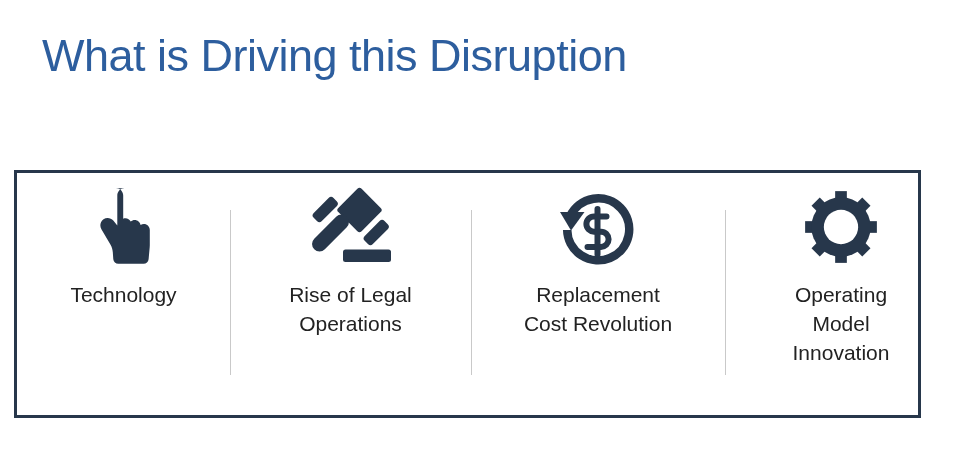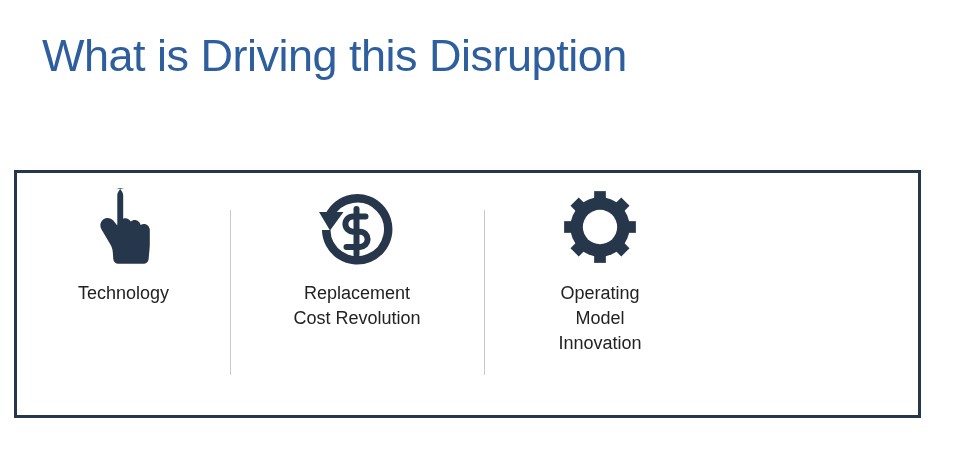--- a/index.html
+++ b/index.html
@@ -74,21 +74,21 @@
   .icon-wrap {
     height: 108px;
     display: flex;
     align-items: center;
     justify-content: center;
     width: 100%;
   }
   .icon-wrap svg { display: block; }
 
   .col-label {
-    font-size: 18px;
+    font-size: 21px;
     line-height: 1.38;
     color: #222222;
     text-align: center;
     font-weight: 400;
     white-space: pre-line;
     padding: 0 4px;
   }
 </style>
 </head>
 <body>
@@ -102,20 +102,40 @@
       <div class="icon-wrap">
         <svg width="72" height="84" viewBox="0 0 72 84" aria-hidden="true">
           <g fill="#27374b">
             <path d="M36.5 3.2c-4.0 0-7.2 3.2-7.2 7.2v30.2l-4.0-5.0c-2.4-3.0-6.7-3.6-9.8-1.4-3.2 2.3-4.1 6.6-2.1 10.0l9.0 15.3c1.4 2.4 2.2 5.0 2.4 7.7l0.5 7.0c0.2 2.6 2.4 4.6 5.0 4.6h25.3c2.6 0 4.8-1.9 5.0-4.5l1.1-12.1c0.1-1.0 0.1-1.7 0.1-2.6V45.0c0-3.3-2.6-6.0-5.9-6.0-1.2 0-2.4 0.4-3.3 1.0-0.5-2.8-3.0-5.0-5.9-5.0-1.5 0-2.9 0.6-4.0 1.5-1.0-1.9-3.0-3.2-5.3-3.2-0.8 0-1.5 0.1-2.2 0.4V10.4c0-4.0-3.2-7.2-7.2-7.2z"></path>
           </g>
         </svg>
       </div>
       <div class="col-label">Technology</div>
     </div>
 
+    <div class="col col-1">
+      <div class="icon-wrap">
+        <svg width="90" height="84" viewBox="0 0 90 84" aria-hidden="true">
+          <g fill="#27374b">
+
+            <rect x="37" y="8.5" width="33" height="33" rx="3" transform="rotate(45 53.5 25)"></rect>
+
+            <rect x="13.5" y="10.5" width="11.5" height="28" rx="3.5" transform="rotate(45 19.2 24.5)"></rect>
+
+            <rect x="64.5" y="33.5" width="11.5" height="28" rx="3.5" transform="rotate(45 70.2 47.5)"></rect>
+
+            <rect x="1.5" y="40.5" width="46" height="15" rx="7.5" transform="rotate(-45 24.5 48)"></rect>
+
+            <rect x="37" y="64.5" width="48" height="12.5" rx="2.5"></rect>
+          </g>
+        </svg>
+      </div>
+      <div class="col-label">Rise of Legal
+Operations</div>
+    </div>
 
     <div class="col col-2">
       <div class="icon-wrap">
         <svg width="84" height="84" viewBox="0 0 84 84" aria-hidden="true">
           <g fill="none" stroke="#27374b" stroke-width="8.5">
 
             <path d="M14.2 31.0 A31 31 0 1 1 11.2 45.0" stroke-linecap="butt"></path>
           </g>
 
           <path d="M4.0 27.0 L28.5 27.0 L15.0 45.5 Z" fill="#27374b"></path>

